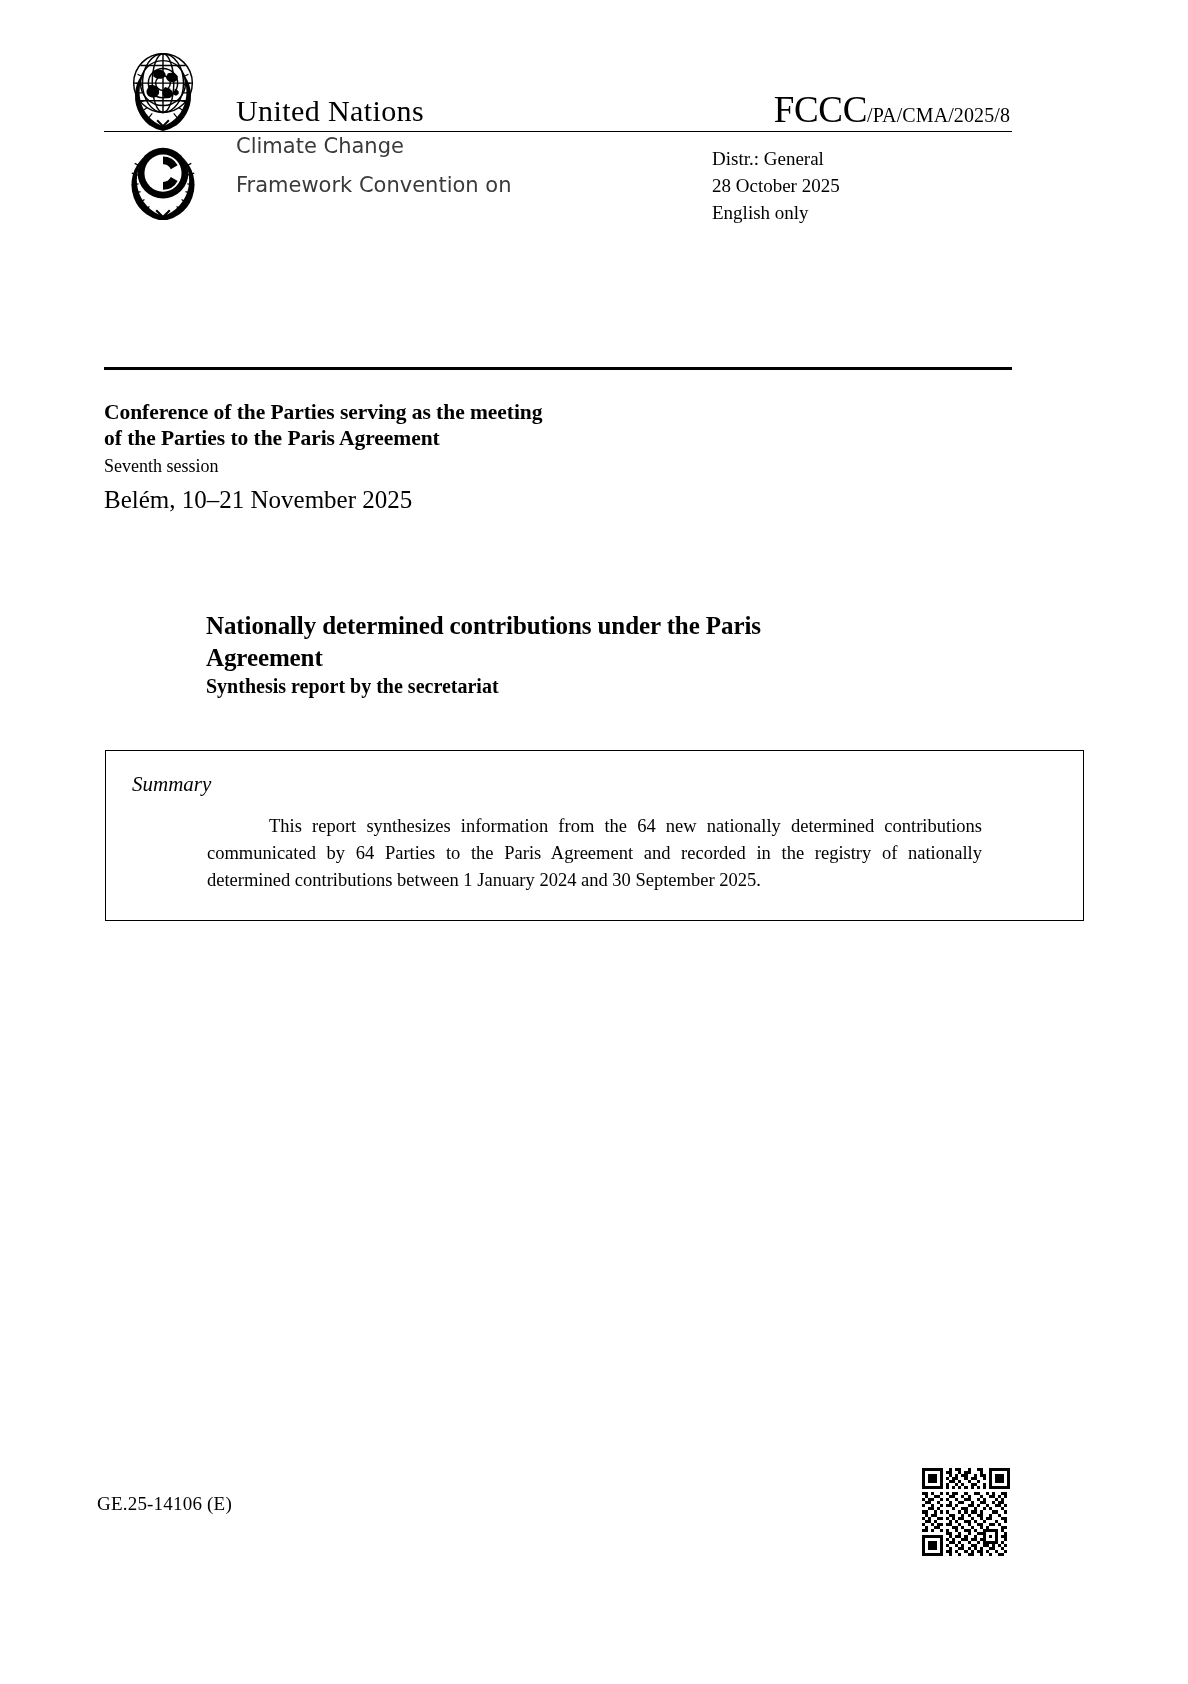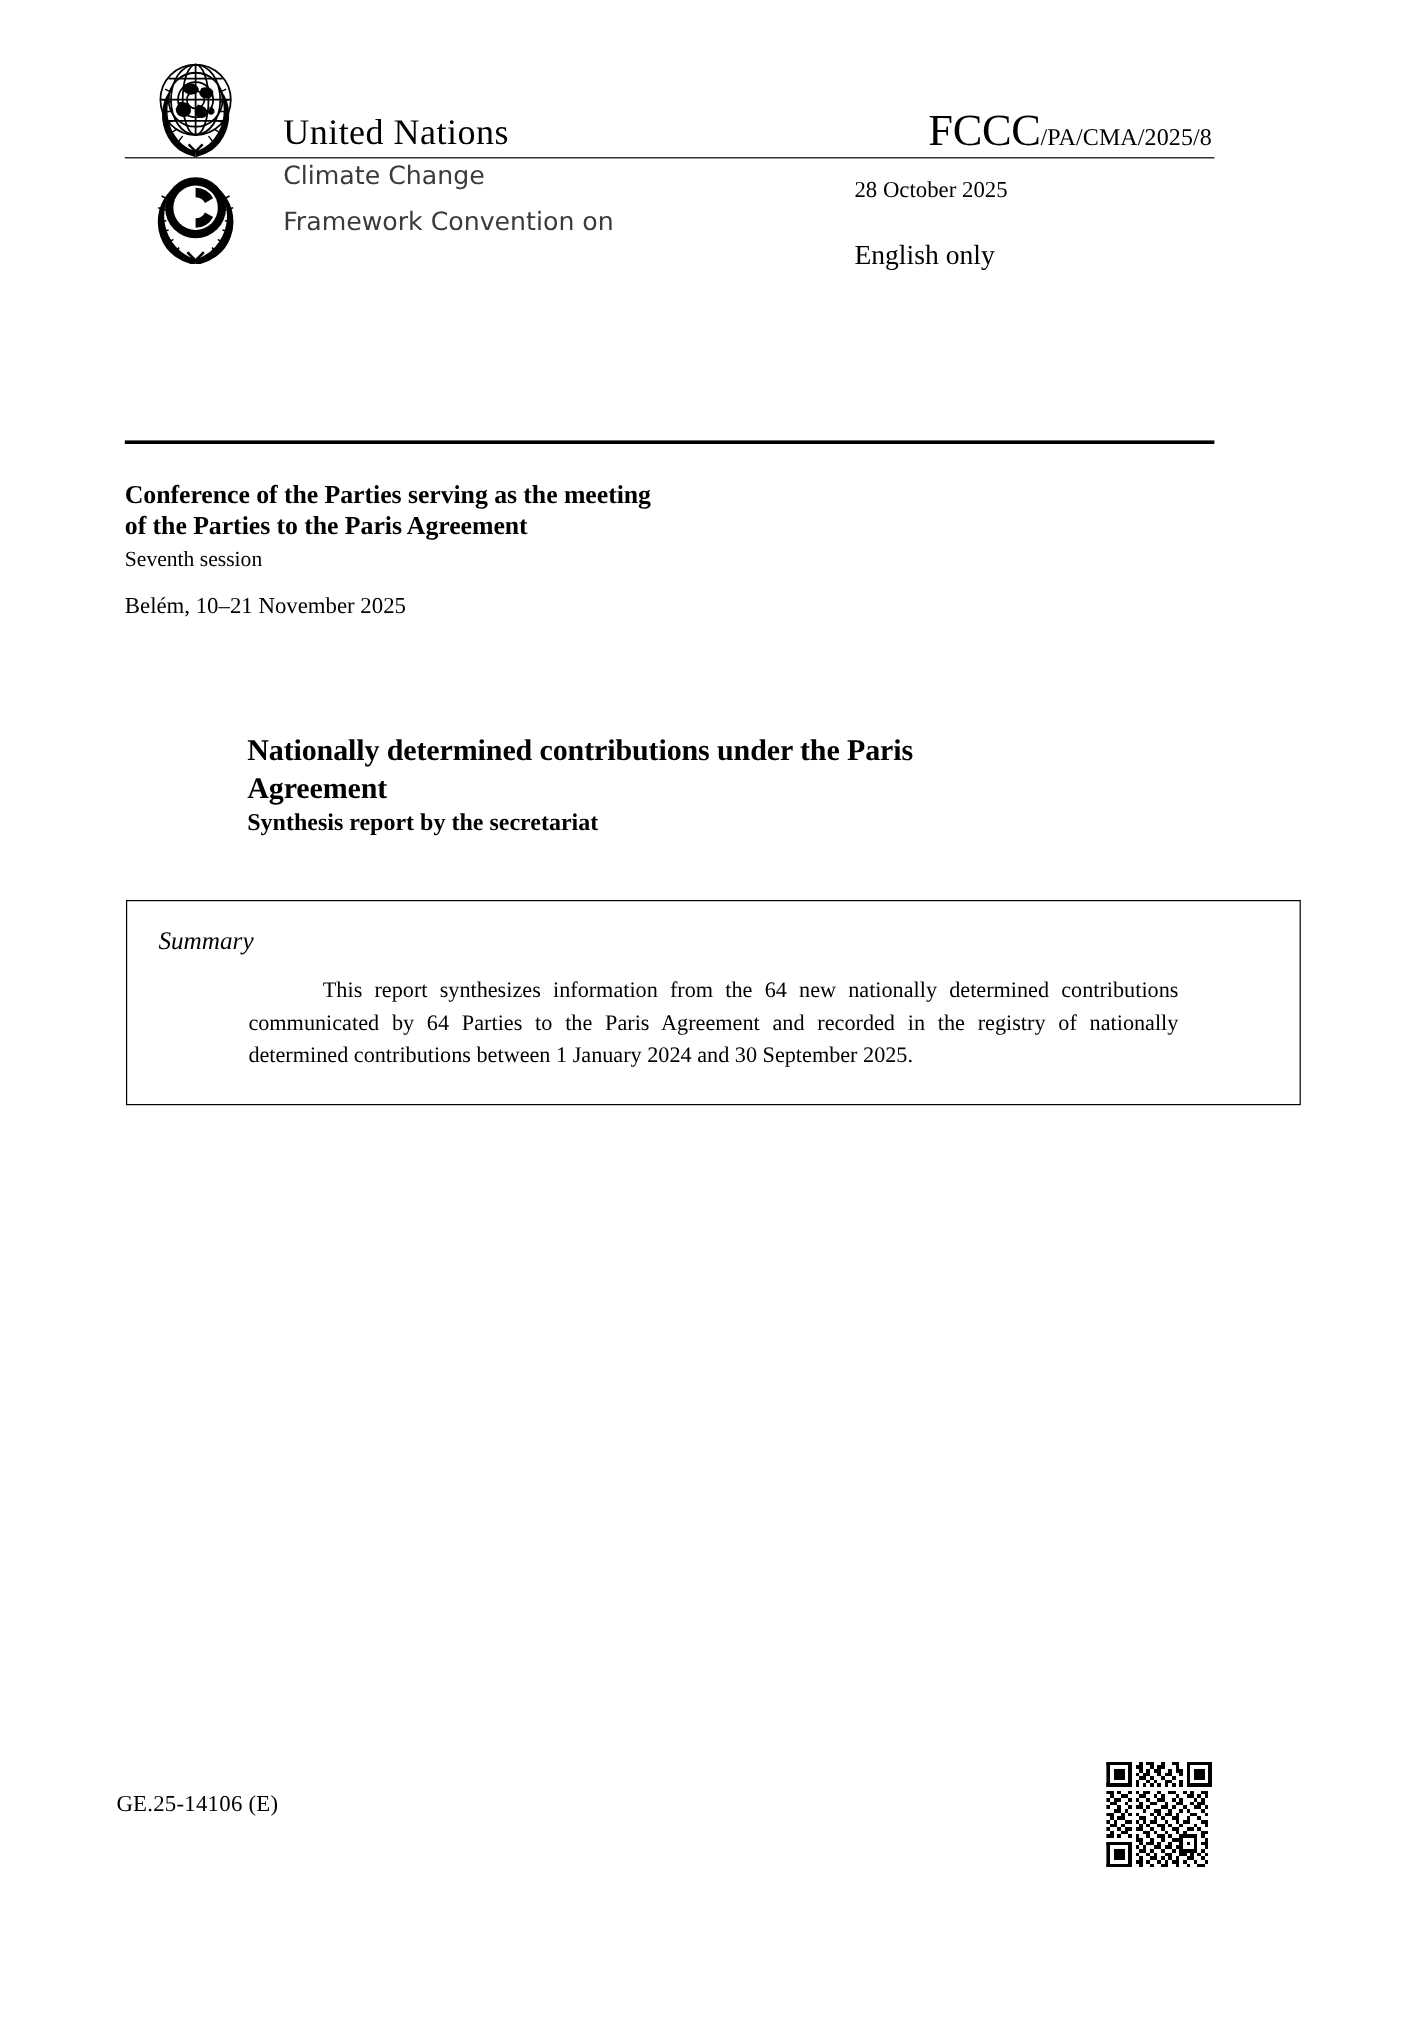--- a/index.html
+++ b/index.html
@@ -95,23 +95,22 @@
     margin-left: auto;
     padding-left: 30px;
     padding-top: 14px;
     width: 300px;
   }
   .distr-line {
     font-size: 19px;
     line-height: 1.42;
   }
   .lang-line {
-    font-size: 23px;
+    font-size: 19px;
     line-height: 1.42;
-    margin-top: 24px;
   }
 
   
   .rule-thin {
     position: absolute;
     left: 104px;
     width: 908px;
     height: 1px;
     background: #000;
   }
@@ -136,23 +135,23 @@
     line-height: 1.23;
     letter-spacing: -0.05px;
   }
   .conf-session {
     font-size: 18px;
     font-weight: normal;
     line-height: 1.3;
     margin-top: 3px;
   }
   .conf-venue {
-    font-size: 19px;
+    font-size: 25px;
     line-height: 1.3;
-    margin-top: 16px;
+    margin-top: 6px;
   }
 
   
   .doc-title-block {
     position: absolute;
     left: 206px;
     top: 610px;
     width: 640px;
   }
   .doc-title {
@@ -286,20 +285,21 @@
             <path d="M73 31 l6 -3 M75 40 l7 -2 M75 49 l7 1 M73 57 l7 2 M69 65 l6 4 M64 72 l4 5"></path>
           </g>
           <path d="M43 76 l7 7 l7 -7" fill="none" stroke="#000" stroke-width="2.2"></path>
         </svg>
       </div>
       <div>
         <div class="unfccc-name" style="padding-top:0">Climate Change</div>
         <div class="unfccc-name">Framework Convention on</div>
       </div>
       <div class="distr-cell">
+        <div class="distr-line">Distr.: General</div>
         <div class="distr-line">28 October 2025</div>
         <div class="lang-line">English only</div>
       </div>
     </div>
   </div>
 
   <div class="rule-thin" style="top:131px;"></div>
 
   <div class="rule-thick" style="top:367px;"></div>
 

